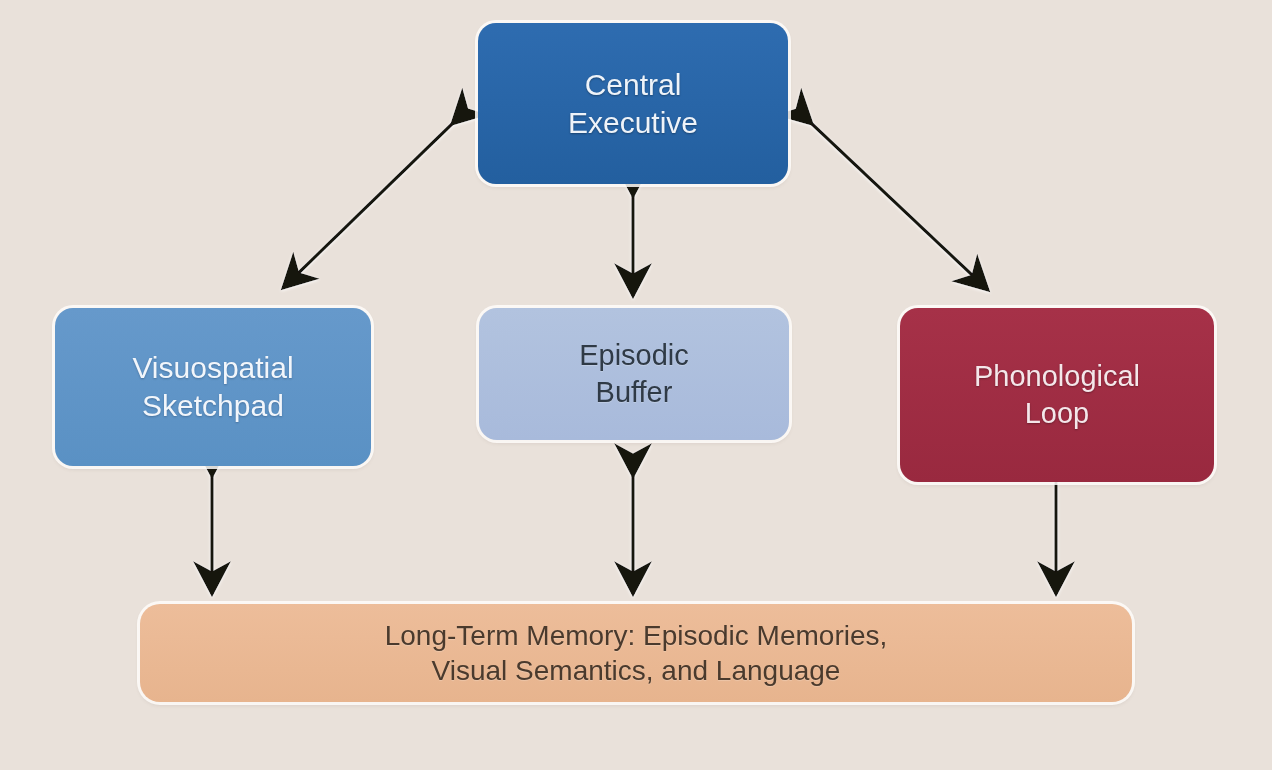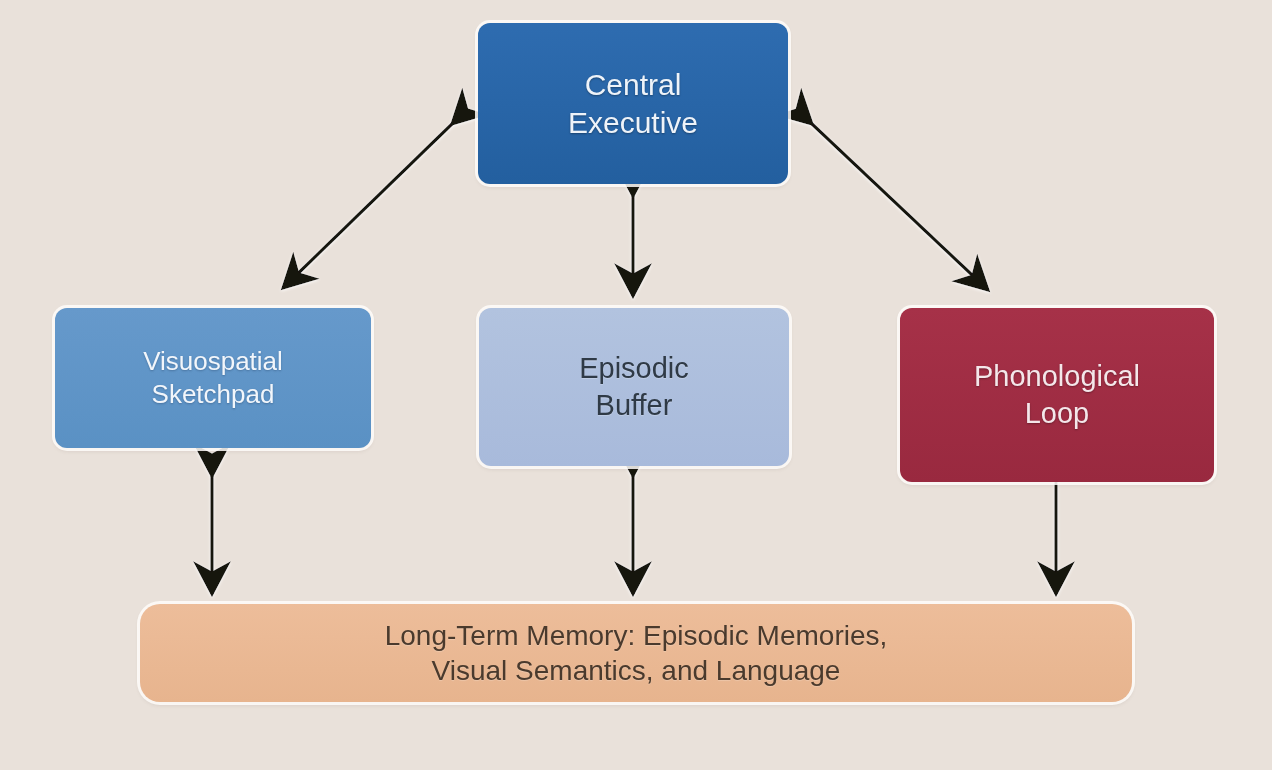--- a/index.html
+++ b/index.html
@@ -23,21 +23,21 @@
     position: absolute;
     left: 0;
     top: 0;
     width: 1272px;
     height: 770px;
     pointer-events: none;
   }
   .node {
     position: absolute;
     box-sizing: border-box;
-    border-radius: 12px;
+    border-radius: 18px;
     display: flex;
     align-items: center;
     justify-content: center;
     text-align: center;
     line-height: 1.26;
     box-shadow: 0 0 0 3px rgba(255,253,250,0.85),
                 0 2px 5px rgba(90,70,60,0.20);
     z-index: 2;
   }
   .node-label {
@@ -52,32 +52,32 @@
     background: #2566ac;
     background-image: linear-gradient(180deg, #2e6cb0 0%, #235f9f 100%);
     color: #eef3f9;
     font-size: 30px;
     text-shadow: 0 1px 2px rgba(0,0,0,0.32);
   }
 
   
   #node-visuospatial-sketchpad {
     left: 55px;  top: 308px;
-    width: 316px; height: 140px;
+    width: 316px; height: 158px;
     background: #5e95c8;
     background-image: linear-gradient(180deg, #6699cb 0%, #5a91c4 100%);
     color: #f2f6fb;
-    font-size: 26px;
+    font-size: 30px;
     text-shadow: 0 1px 2px rgba(20,40,70,0.30);
   }
 
   
   #node-episodic-buffer {
     left: 479px;  top: 308px;
-    width: 310px; height: 158px;
+    width: 310px; height: 132px;
     background: #adbfdc;
     background-image: linear-gradient(180deg, #b2c3df 0%, #a8badb 100%);
     color: #2f3a46;
     font-size: 29px;
     text-shadow: 0 1px 1px rgba(255,255,255,0.25);
   }
 
   
   #node-phonological-loop {
     left: 900px;  top: 308px;

